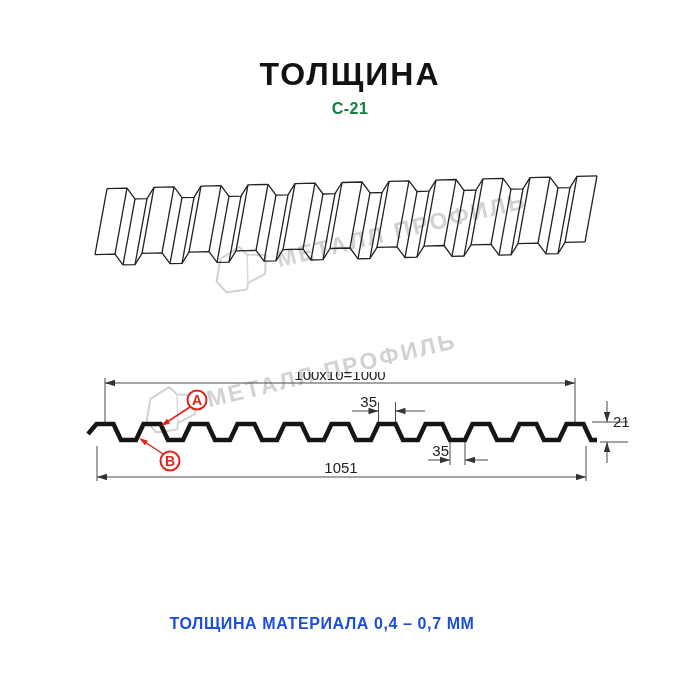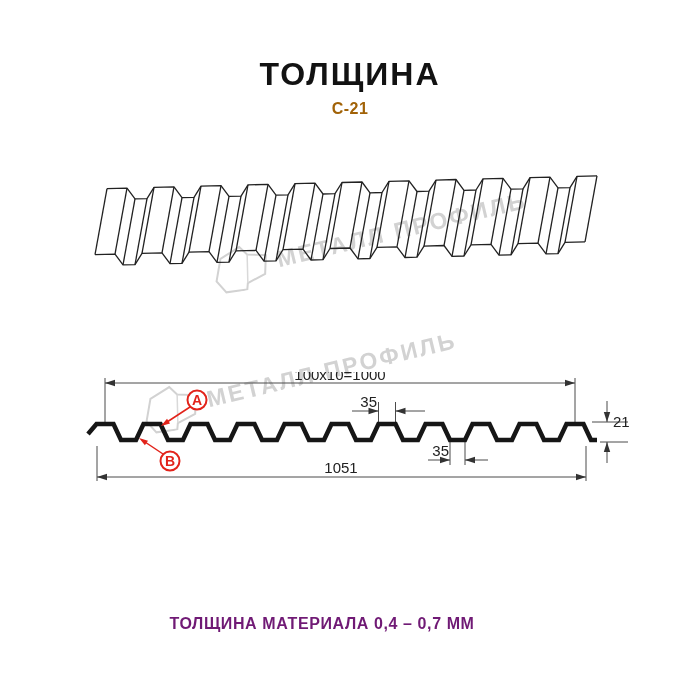--- a/index.html
+++ b/index.html
@@ -1,23 +1,23 @@
 <!DOCTYPE html>
 <html><head>
 <meta charset="utf-8">
 <style>
   html,body{margin:0;padding:0;background:#fff;}
   .stage{position:relative;width:700px;height:700px;background:#ffffff;overflow:hidden;
          font-family:"Liberation Sans", sans-serif;}
   .title{position:absolute;top:56px;left:0;width:700px;text-align:center;
          font-size:32px;font-weight:bold;letter-spacing:2px;color:#121212;}
   .subtitle{position:absolute;top:100px;left:0;width:700px;text-align:center;
-         font-size:16px;font-weight:bold;letter-spacing:.5px;color:#a16207;}
+         font-size:16px;font-weight:bold;letter-spacing:.5px;color:#15803d;}
   .caption{position:absolute;top:615px;left:0;width:644px;text-align:center;
-         font-size:16px;font-weight:bold;letter-spacing:.6px;color:#701a75;}
+         font-size:16px;font-weight:bold;letter-spacing:.6px;color:#1d4ed8;}
   .wm{position:absolute;display:flex;align-items:center;gap:8px;
       transform:rotate(-13.5deg);transform-origin:left center;z-index:1;pointer-events:none;}
   .wm-text{font-size:23px;font-weight:bold;letter-spacing:2.5px;color:#d2d2d2;white-space:nowrap;}
   .wm1{left:213px;top:252px;}
   .wm2{left:143px;top:392px;}
   svg.draw{position:absolute;z-index:2;}
   #sheet3d{left:80px;top:158px;}
   #xsec{left:80px;top:372px;}
   .dimtxt{font-size:15px;fill:#222222;font-family:"Liberation Sans",sans-serif;}
   .redtxt{font-size:14px;font-weight:bold;fill:#e2231a;font-family:"Liberation Sans",sans-serif;}

